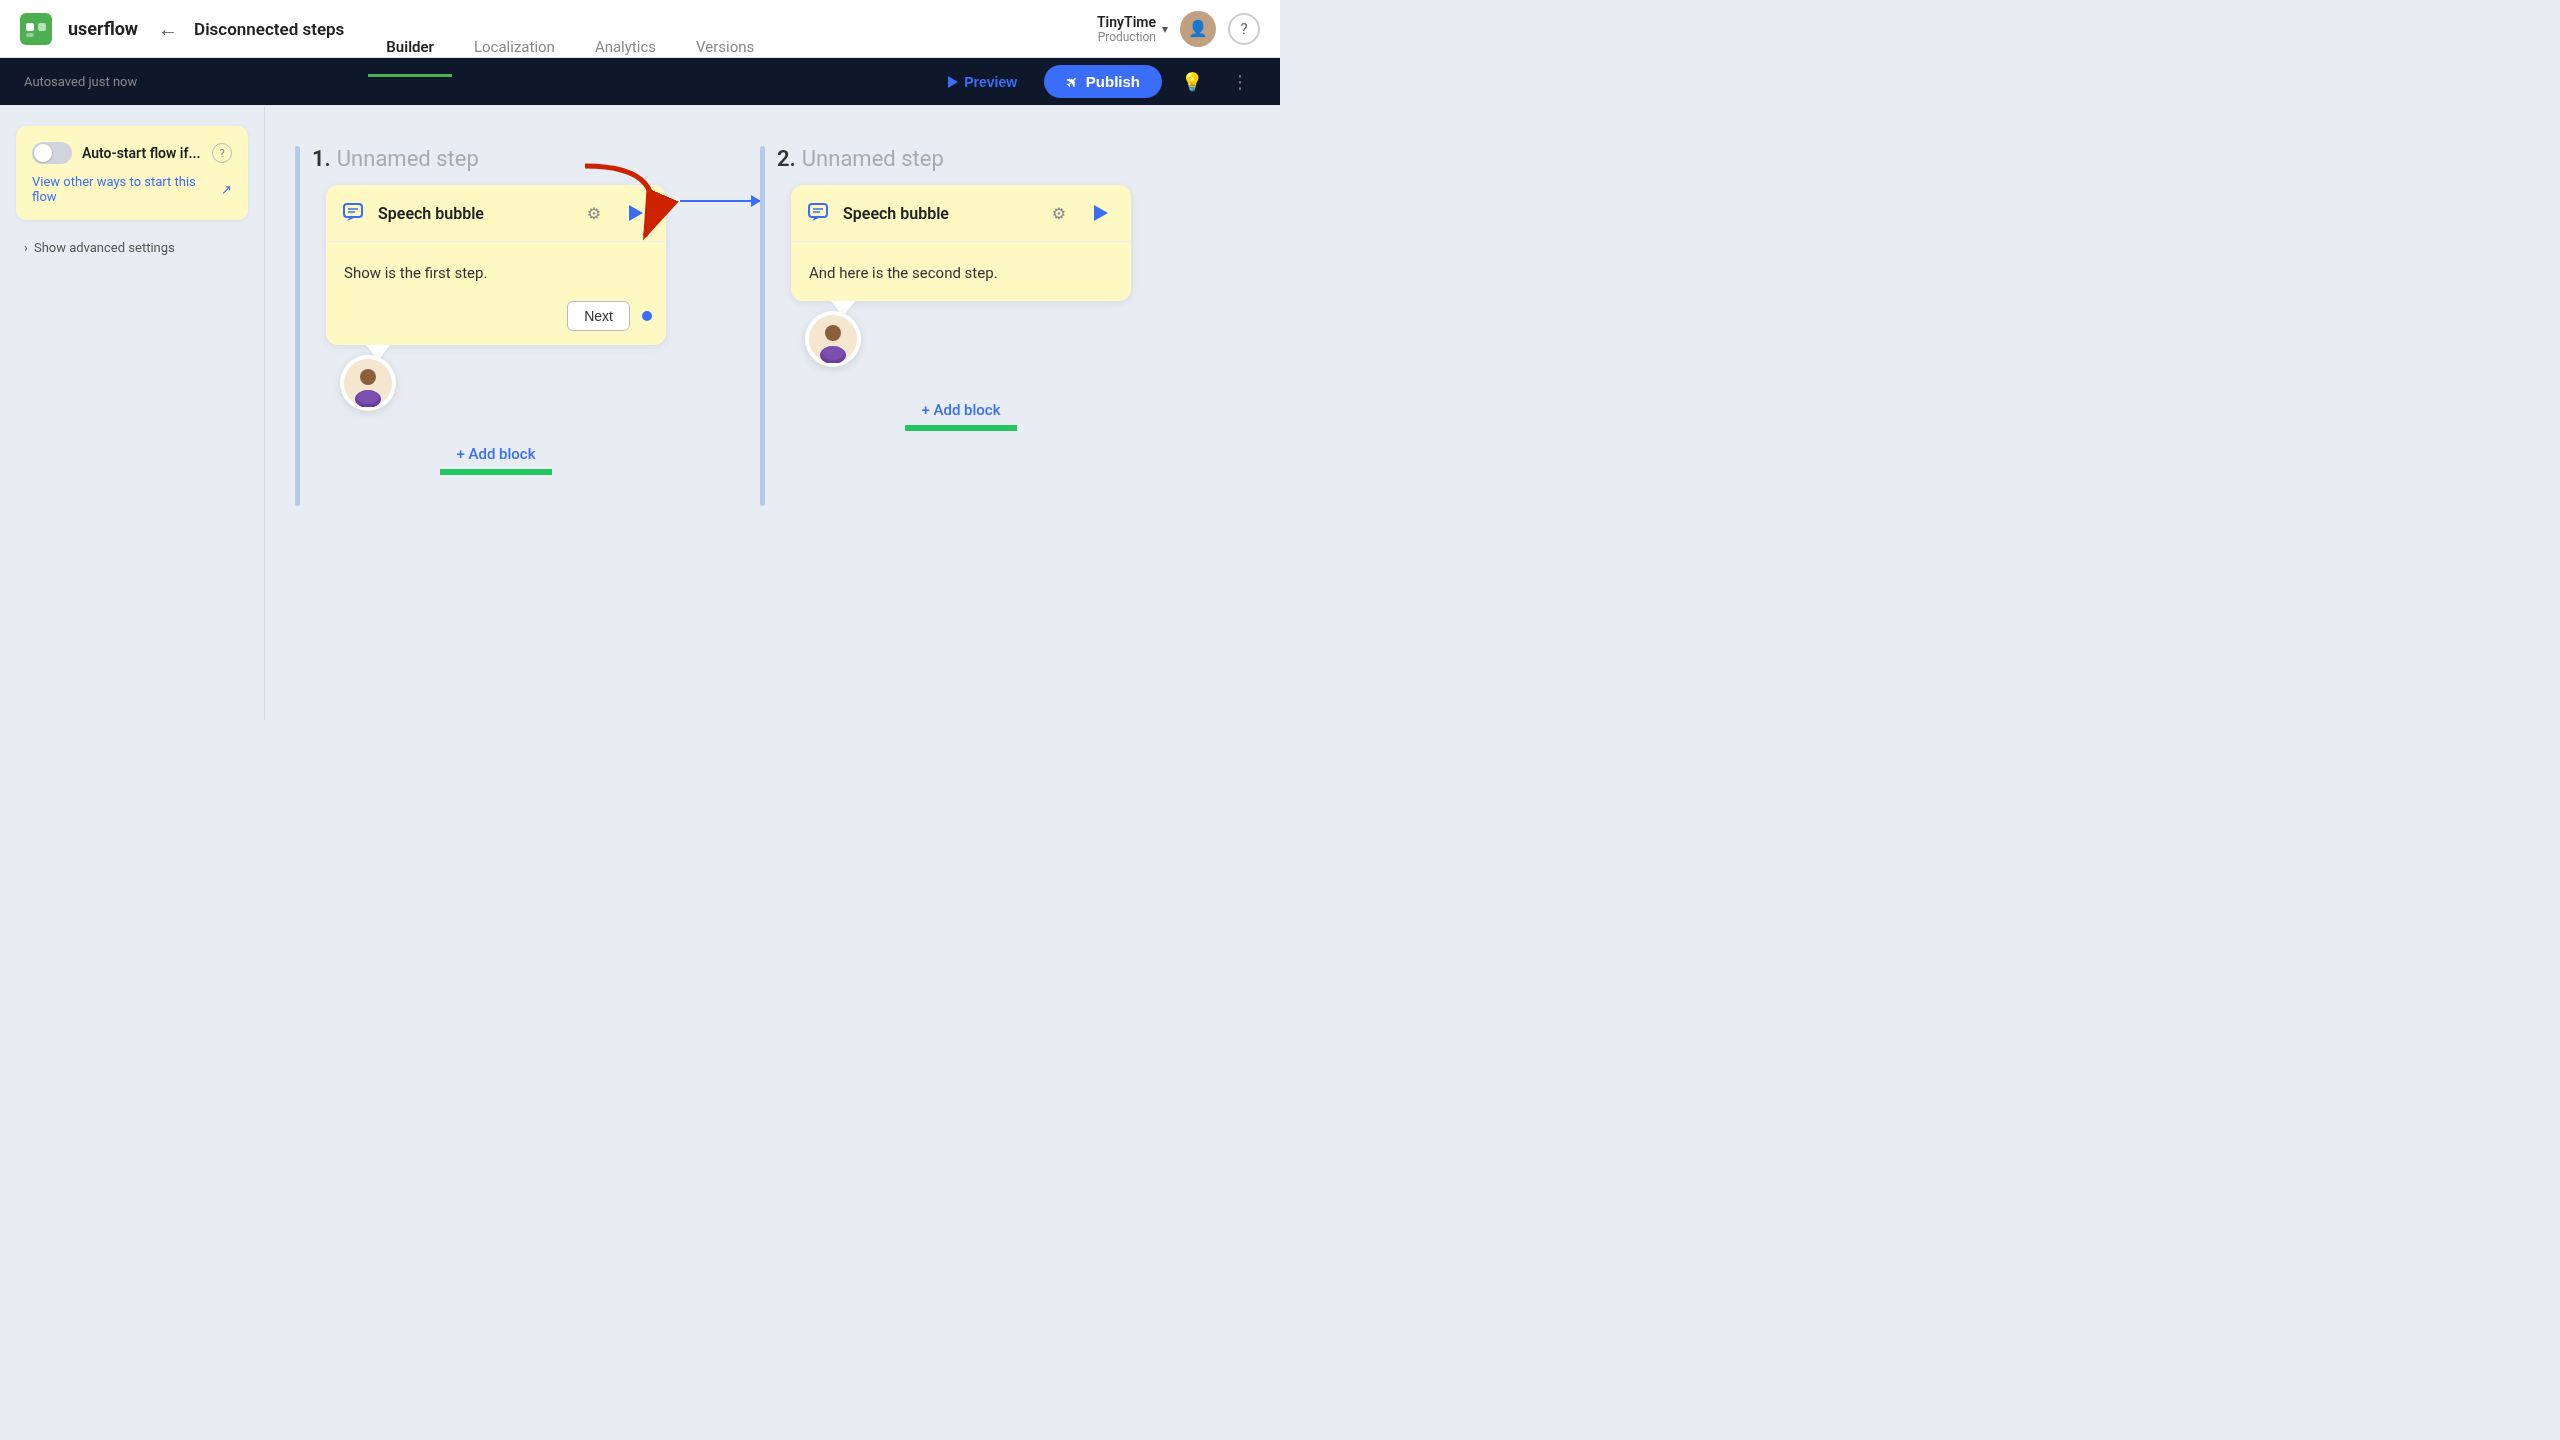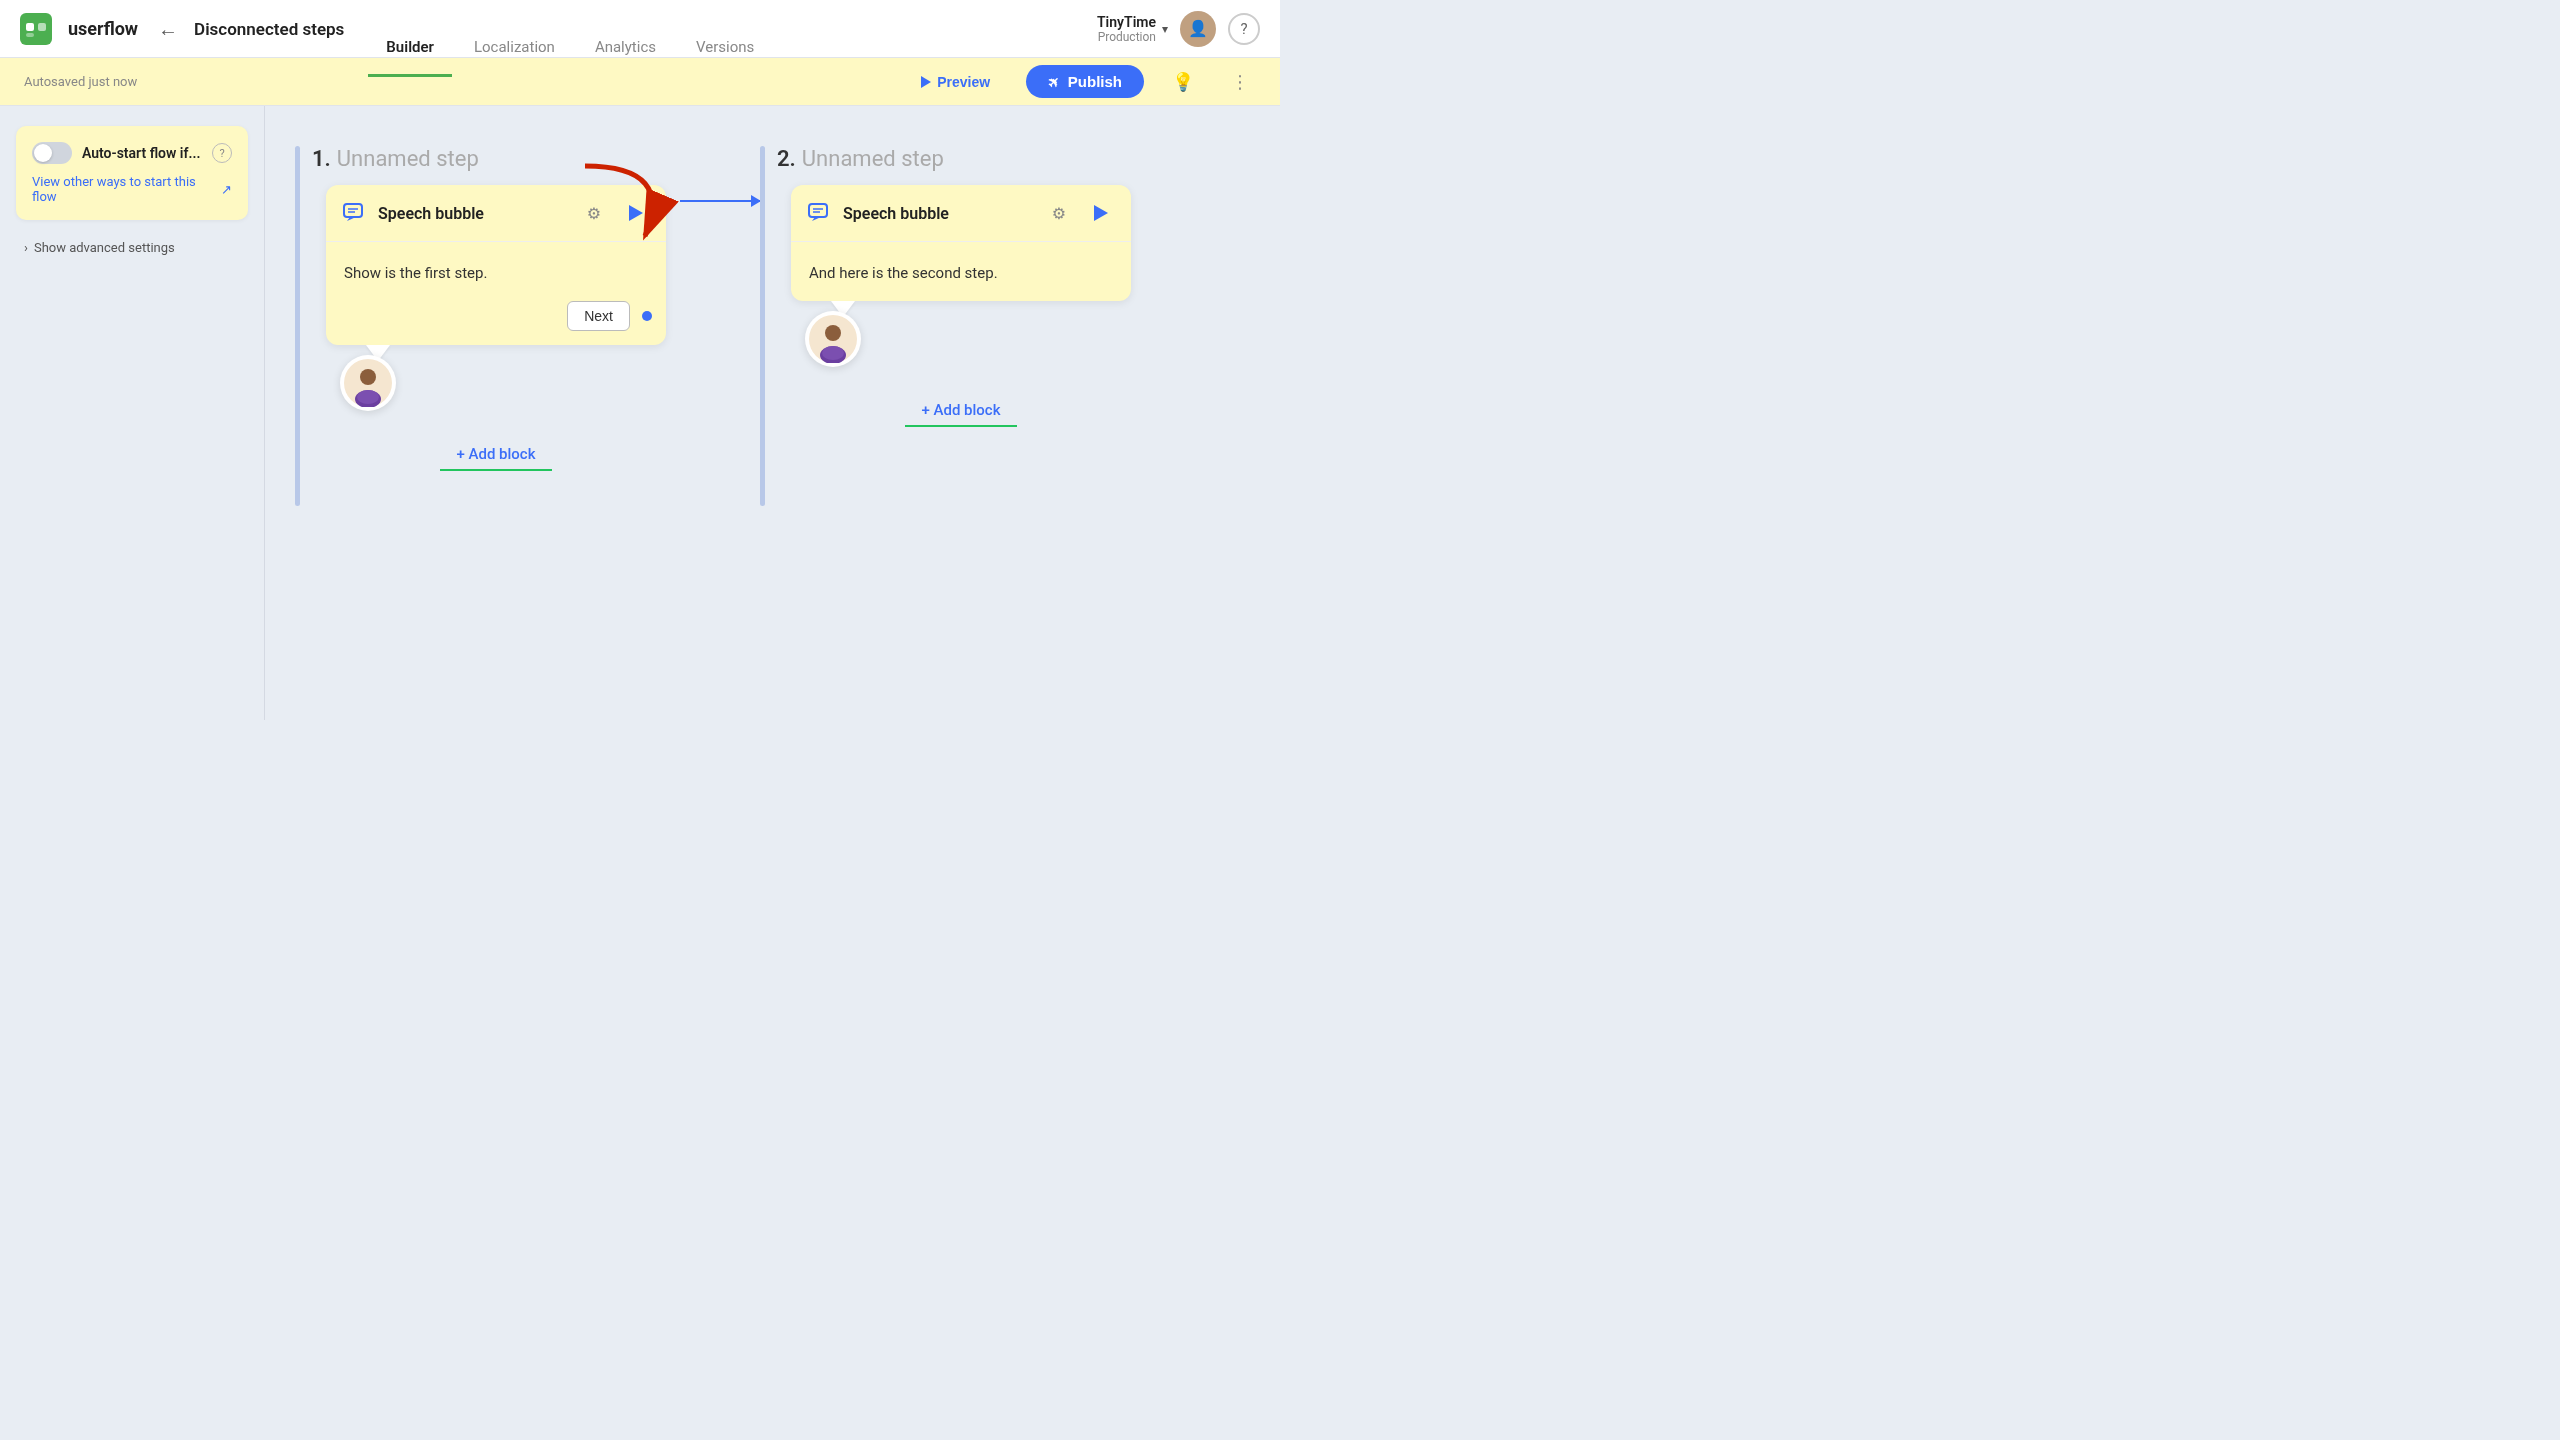--- a/index.html
+++ b/index.html
@@ -121,25 +121,25 @@
       justify-content: center;
       color: #666;
       font-size: 15px;
       cursor: pointer;
     }
 
     
     .toolbar {
       display: flex;
       align-items: center;
-      background: #fef9c3;
+      background: #0f172a;
       height: 48px;
       padding: 0 24px;
       border-bottom: 1px solid #e0e4ea;
-      gap: 24px;
+      gap: 15px;
     }
     .autosave-label {
       font-size: 13px;
       color: #888;
       flex: 1;
     }
     .preview-btn {
       display: flex;
       align-items: center;
       gap: 6px;
@@ -435,21 +435,21 @@
     .add-block-btn {
       display: flex;
       align-items: center;
       gap: 8px;
       color: #3b6ef8;
       font-size: 15px;
       font-weight: 500;
       cursor: pointer;
       margin-top: 24px;
       padding: 6px 16px;
-      border-bottom: 2px solid #22c55e;
+      border-bottom: 6px solid #22c55e;
     }
 
     
     .connector-area {
       display: flex;
       align-items: flex-start;
       padding-top: 54px;
       width: 80px;
       flex-shrink: 0;
       position: relative;

